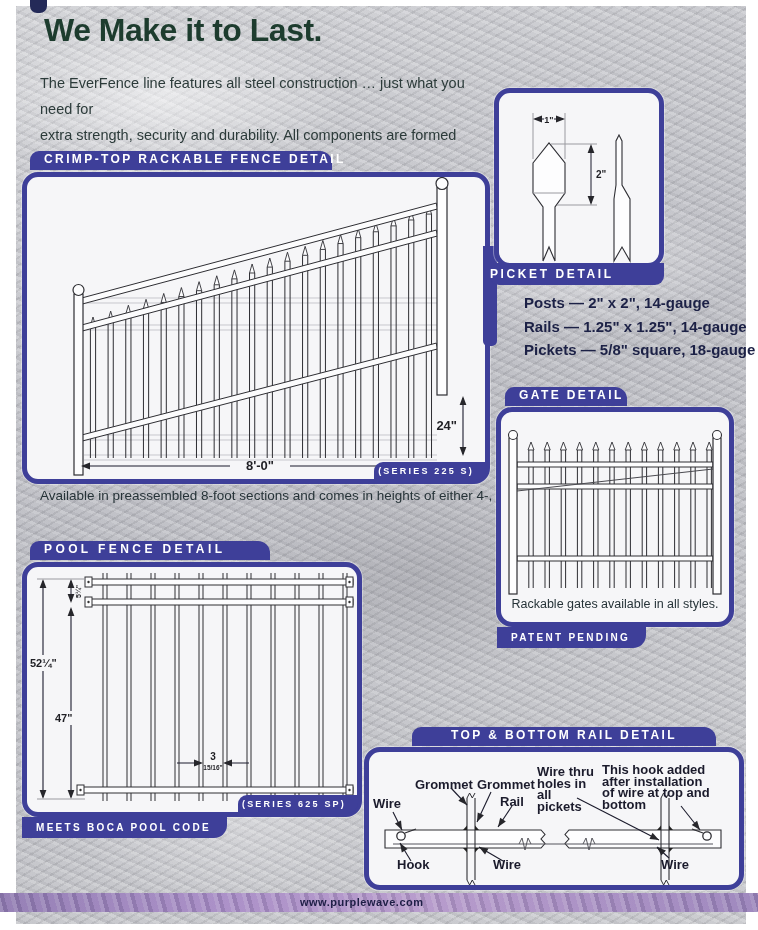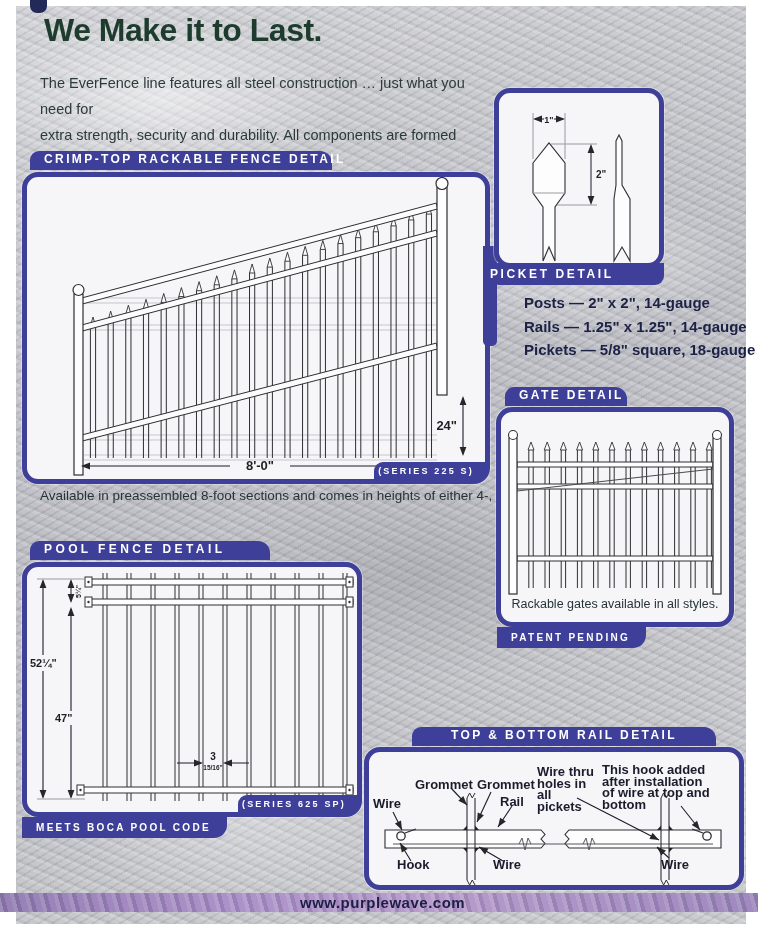--- a/index.html
+++ b/index.html
@@ -61,21 +61,21 @@
   }
   .rlabel{position:absolute;font-size:13px;font-weight:bold;color:#1b1b2c;line-height:11.5px;z-index:2;}
   .footer-band{
     position:absolute;left:0;top:893px;width:758px;height:19px;
     background:
       repeating-linear-gradient(75deg, rgba(255,255,255,.14) 0 4px, rgba(80,60,110,.18) 4px 8px, rgba(190,160,215,.15) 8px 14px),
       linear-gradient(90deg,#8f7bb0,#a98fc6 30%,#b79ccb 55%,#9a85ba);
     z-index:5;
   }
   .footer-band span{
-    display:block;padding-left:300px;font-size:15px;font-weight:bold;
+    display:block;padding-left:300px;font-size:11px;font-weight:bold;
     color:#1e1e46;line-height:19px;letter-spacing:0.5px;
   }
 </style>
 </head>
 <body>
 
 <div class="paper"></div>
 <div class="blob"></div>
 
 <div class="title">We Make it to Last.</div>

